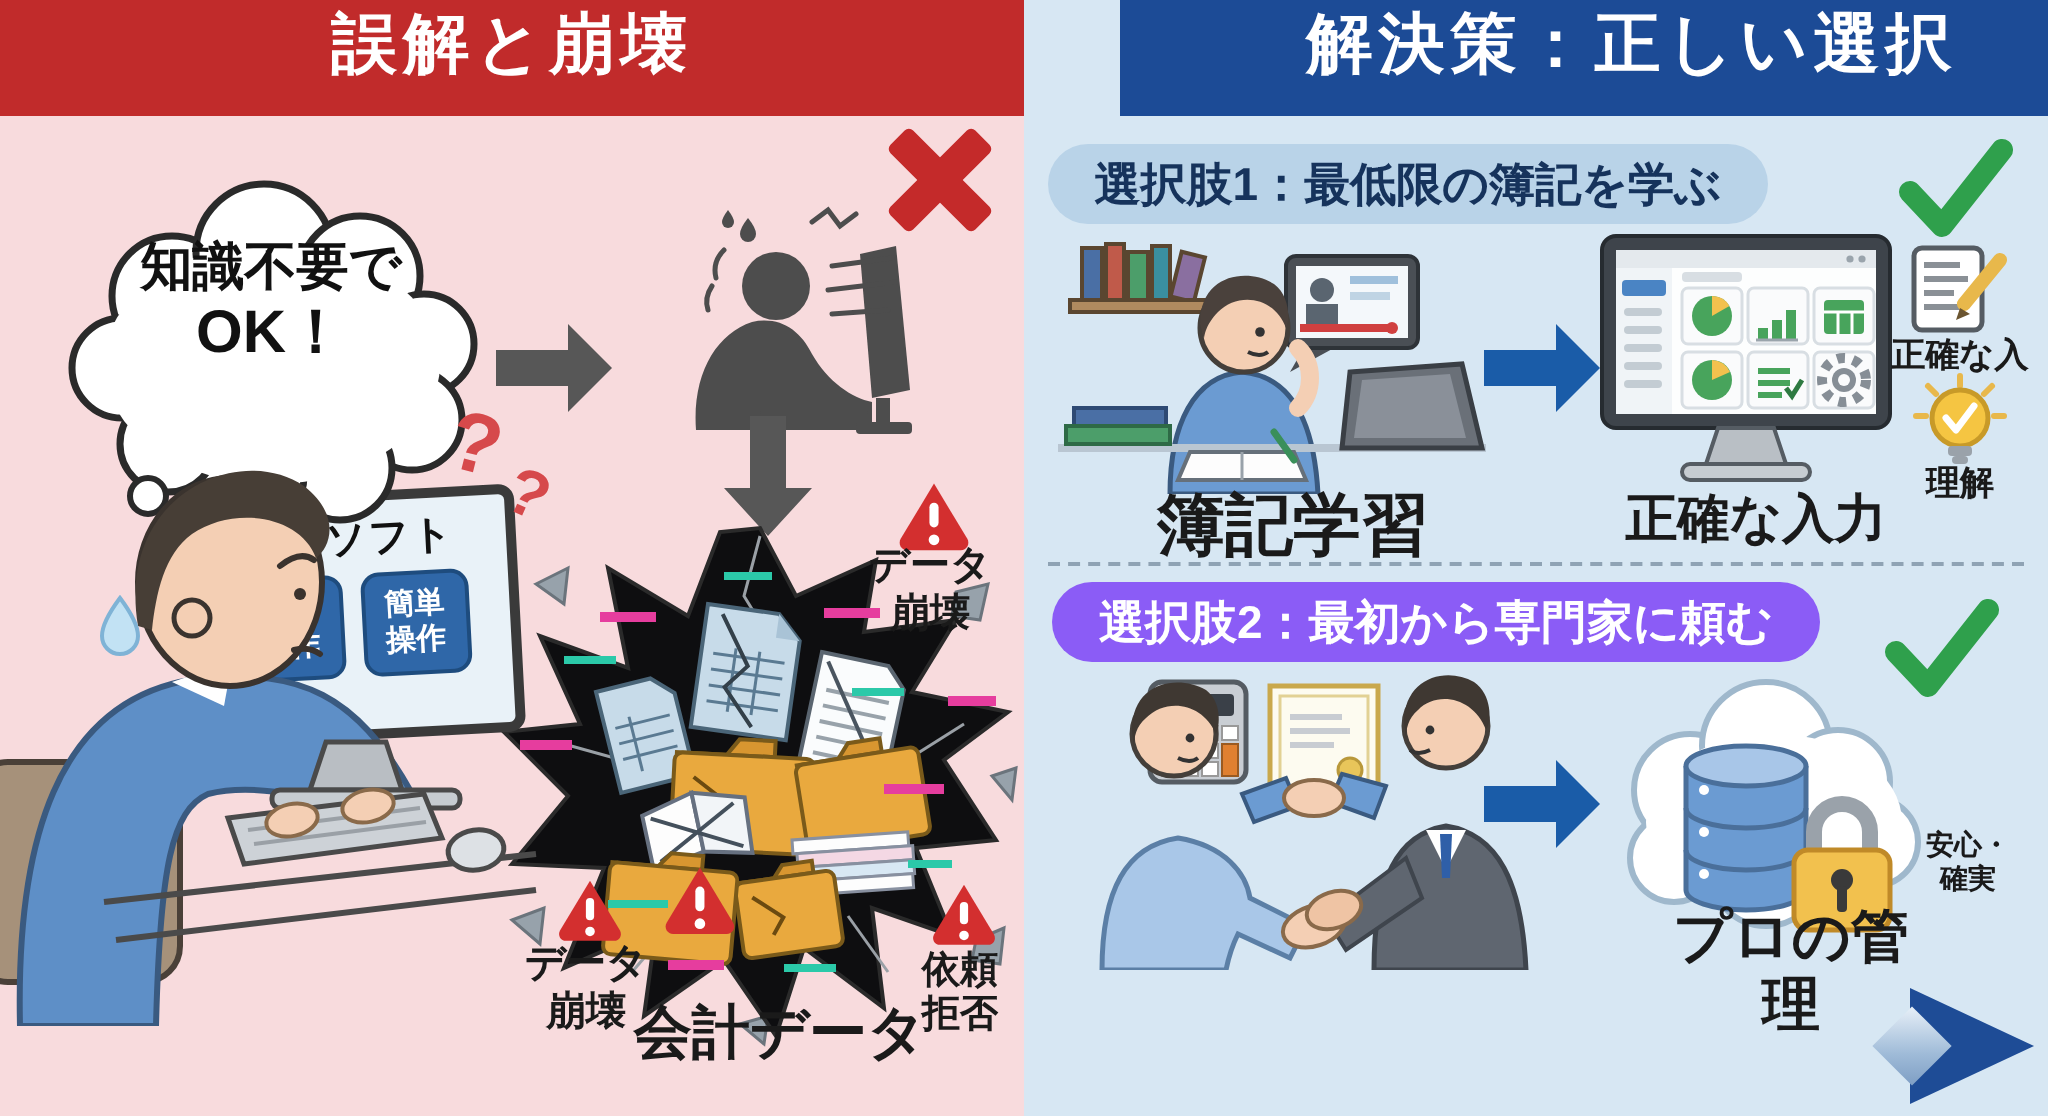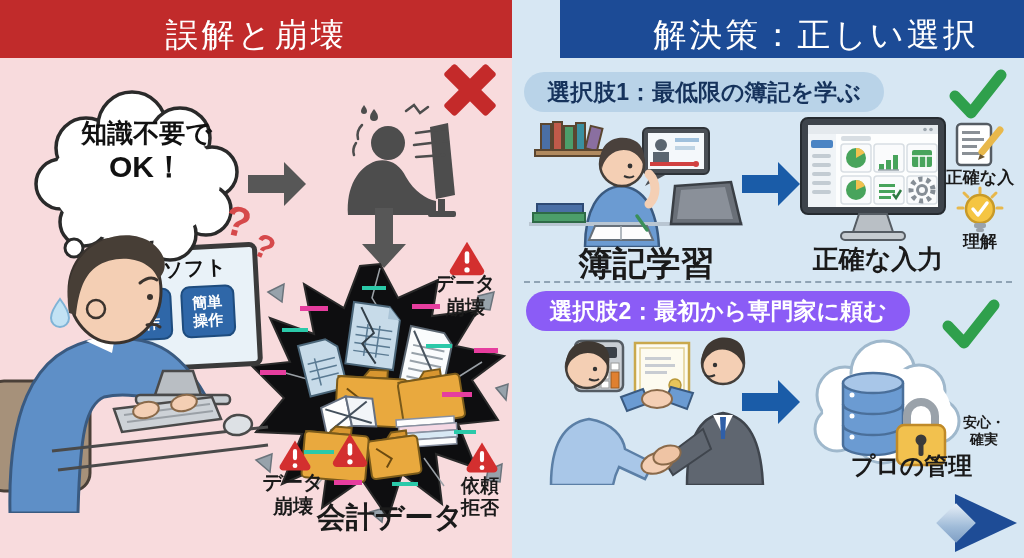--- a/index.html
+++ b/index.html
@@ -3,22 +3,22 @@
 <meta charset="utf-8">
 <style>
   html,body{margin:0;padding:0;background:#fff;}
   .canvas{position:relative;width:1024px;height:558px;overflow:hidden;
     font-family:"Liberation Sans","DejaVu Sans",sans-serif;}
   .abs{position:absolute;}
   .panel{position:absolute;top:0;height:558px;width:512px;}
   .panel-left{left:0;background:#F8DBDD;}
   .panel-right{left:512px;background:#D7E7F3;}
   .hdr{position:absolute;top:0;left:0;width:100%;height:58px;display:flex;
-    align-items:flex-end;justify-content:center;color:#fff;font-size:33px;
-    font-weight:normal;letter-spacing:3px;z-index:6;}
+    align-items:flex-start;justify-content:center;color:#fff;font-size:33px;
+    font-weight:bold;letter-spacing:3px;z-index:6;}
   .hdr-left{background:#C12B2B;}
   .hdr-right{background:#1C4B96;margin-left:48px;}
   .lbl{position:absolute;font-weight:bold;color:#1A1A1A;text-align:center;line-height:1.18;z-index:5;}
   .thought-text{font-size:26px;color:#111;}
   .thought-text .l2{font-size:30px;}
   .qmark{position:absolute;color:#D6494B;font-weight:bold;z-index:4;}
   .monitor{position:absolute;left:92px;top:246px;width:168px;height:124px;
     background:#E9F2F8;border:5px solid #3A3A3A;border-radius:8px;
     transform:rotate(-3deg);display:flex;flex-direction:column;align-items:center;
     box-sizing:border-box;z-index:2;}
@@ -85,21 +85,21 @@
         <circle cx="98" cy="154" r="26"></circle>
           <circle cx="56" cy="138" r="24"></circle>
         <circle cx="33" cy="100" r="25"></circle>
       </g>
       <ellipse cx="108" cy="98" rx="84" ry="60" fill="#FFFFFF"></ellipse>
       <g fill="#FFFFFF" stroke="#2A2A2A" stroke-width="3">
         <circle cx="46" cy="164" r="9"></circle>
           <circle cx="68" cy="182" r="5.5"></circle>
       </g>
     </svg>
-    <div class="lbl thought-text" style="left:69px;top:118px;width:155px">
+    <div class="lbl thought-text" style="left:58px;top:118px;width:155px">
       <div>知識不要で</div>
       <div class="l2">OK！</div>
     </div>
 
     <span class="qmark" style="left:225px;top:198px;font-size:42px;transform:rotate(14deg)">?</span>
     <span class="qmark" style="left:254px;top:228px;font-size:33px;transform:rotate(24deg)">?</span>
 
     <svg class="abs" style="left:248px;top:162px" width="58" height="44" viewBox="0 0 58 44">
       <use href="#arrow-right-shape" xlink:href="#arrow-right-shape" fill="#575757"></use>
     </svg>
@@ -490,21 +490,21 @@
       <path d="M48,71 A30,10 0 0 0 108,71" fill="none" stroke="#4A6F9A" stroke-width="2.5"></path>
       <path d="M48,92 A30,10 0 0 0 108,92" fill="none" stroke="#4A6F9A" stroke-width="2.5"></path>
       <circle cx="57" cy="62" r="2.5" fill="#fff"></circle>
         <circle cx="57" cy="83" r="2.5" fill="#fff"></circle>
       <circle cx="57" cy="104" r="2.5" fill="#fff"></circle>
       <path d="M112,92 v-9 a14,14 0 0 1 28,0 v9" fill="none" stroke="#9AA2AA" stroke-width="8"></path>
       <rect x="102" y="92" width="48" height="40" rx="7" fill="#F2C14E" stroke="#C08A28" stroke-width="2.5"></rect>
       <circle cx="126" cy="107" r="5.5" fill="#3A3A3A"></circle>
       <rect x="123.5" y="110" width="5" height="13" rx="2" fill="#3A3A3A"></rect>
     </svg>
-    <div class="lbl" style="left:332px;top:452px;width:135px;font-size:24px">プロの管理</div>
+    <div class="lbl" style="left:316px;top:452px;width:135px;font-size:29px">プロの管理</div>
     <div class="lbl" style="left:437px;top:414px;width:70px;font-size:14px">
       <div>安心・</div>
       <div>確実</div>
     </div>
 
     <div class="banner-tip"></div>
     <div class="banner-diamond"></div>
   </div>
 </div>
 

